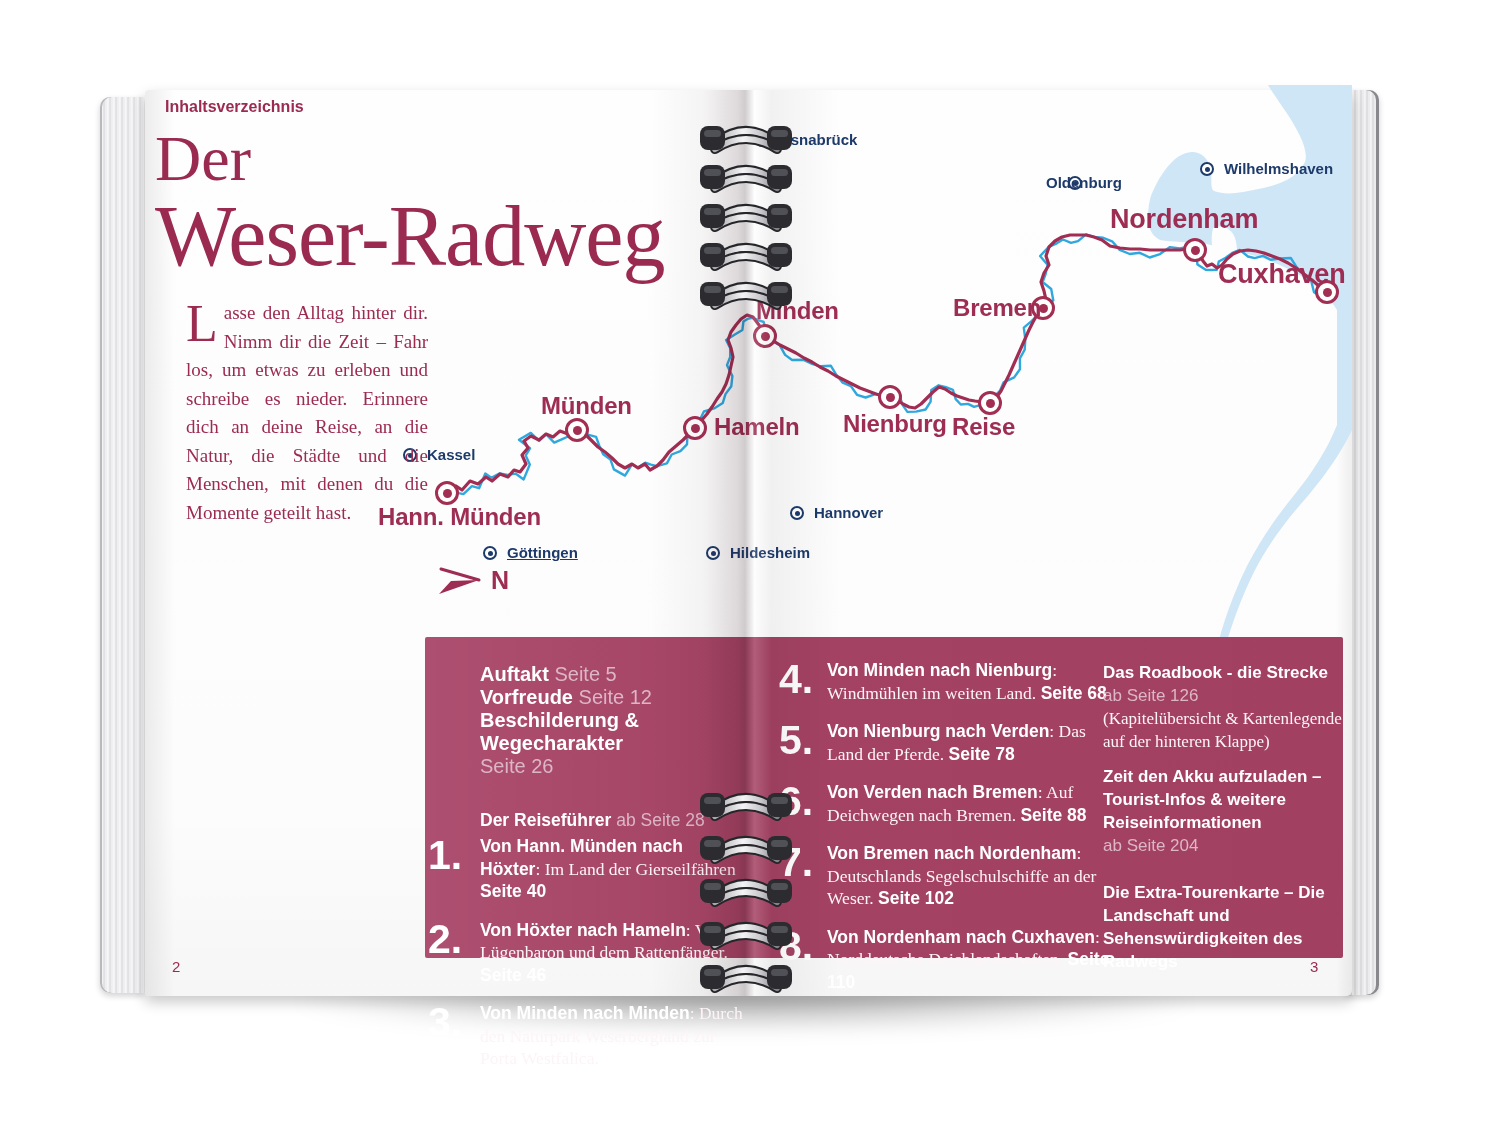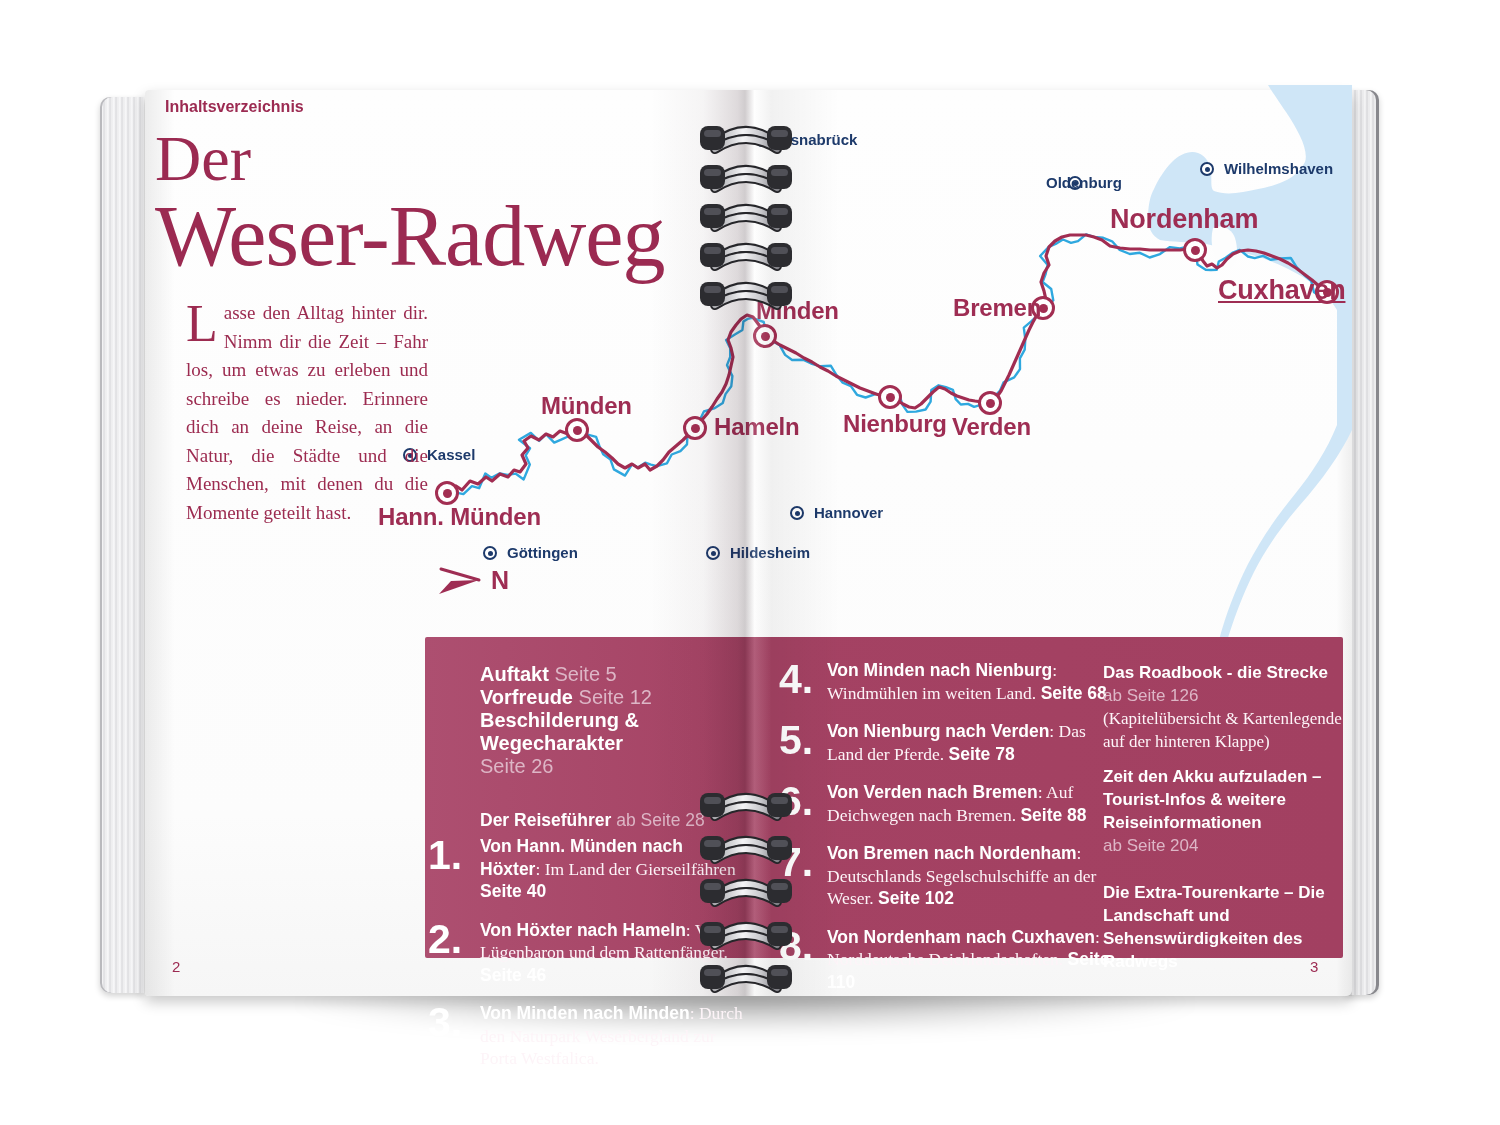--- a/index.html
+++ b/index.html
@@ -121,31 +121,31 @@
       <span class="lbl lbl-lg" style="left: 378px; top: 503px;">Hann. Münden</span>
       <span class="dot-lg" style="left: 565px; top: 418px;"></span>
       <span class="lbl lbl-lg" style="left: 541px; top: 392px;">Münden</span>
       <span class="dot-lg" style="left: 683px; top: 416px;"></span>
       <span class="lbl lbl-lg" style="left: 714px; top: 413px;">Hameln</span>
       <span class="dot-lg" style="left: 753px; top: 324px;"></span>
       <span class="lbl lbl-lg" style="left: 756px; top: 297px;">Minden</span>
       <span class="dot-lg" style="left: 878px; top: 385px;"></span>
       <span class="lbl lbl-lg" style="left: 843px; top: 410px;">Nienburg</span>
       <span class="dot-lg" style="left: 978px; top: 391px;"></span>
-      <span class="lbl lbl-lg" style="left: 952px; top: 413px;">Verden</span>
+      <span class="lbl lbl-lg" style="left: 952px; top: 413px;">Reise</span>
       <span class="dot-lg" style="left: 1031px; top: 296px;"></span>
       <span class="lbl lbl-lg" style="left: 953px; top: 294px;">Bremen</span>
       <span class="dot-lg" style="left: 1183px; top: 238px;"></span>
       <span class="lbl lbl-xl" style="left: 1110px; top: 204px;">Nordenham</span>
       <span class="dot-lg" style="left: 1315px; top: 280px;"></span>
-      <span class="lbl lbl-xl" style="left: 1218px; top: 275px; text-decoration: underline;">Cuxhaven</span>
+      <span class="lbl lbl-xl" style="left: 1218px; top: 259px;">Cuxhaven</span>
       <span class="dot-sm" style="left: 403px; top: 448px;"></span>
       <span class="lbl lbl-sm" style="left: 427px; top: 446px;">Kassel</span>
       <span class="dot-sm" style="left: 483px; top: 546px;"></span>
-      <span class="lbl lbl-sm" style="left: 507px; top: 544px;">Göttingen</span>
+      <span class="lbl lbl-sm" style="left: 507px; top: 544px; text-decoration: underline;">Göttingen</span>
       <span class="dot-sm" style="left: 706px; top: 546px;"></span>
       <span class="lbl lbl-sm" style="left: 730px; top: 544px;">Hildesheim</span>
       <span class="dot-sm" style="left: 790px; top: 506px;"></span>
       <span class="lbl lbl-sm" style="left: 814px; top: 504px;">Hannover</span>
       <span class="dot-sm" style="left: 755px; top: 133px;"></span>
       <span class="lbl lbl-sm" style="left: 779px; top: 131px;">Osnabrück</span>
       <span class="dot-sm" style="left: 1068px; top: 176px;"></span>
       <span class="lbl lbl-sm" style="left: 1006px; top: 174px; margin-left: 40px;">Oldenburg</span>
       <span class="dot-sm" style="left: 1200px; top: 162px;"></span>
       <span class="lbl lbl-sm" style="left: 1224px; top: 160px;">Wilhelmshaven</span>

